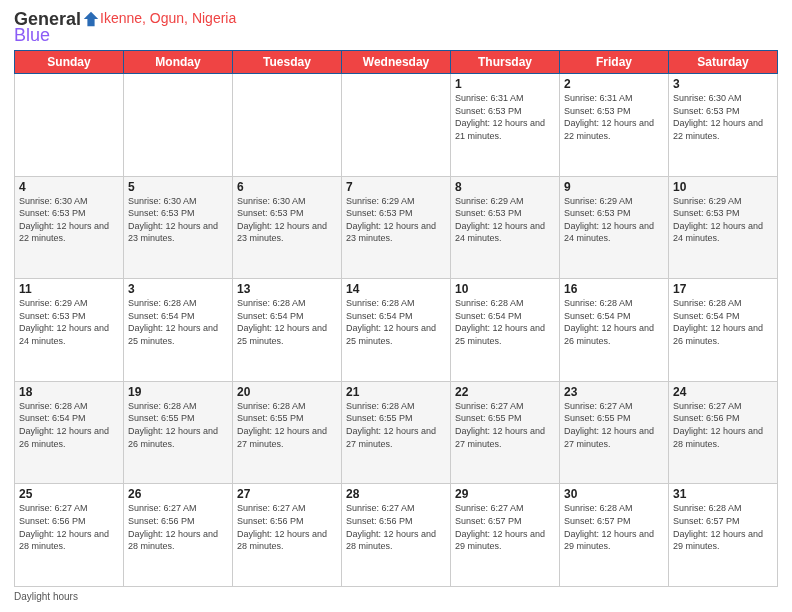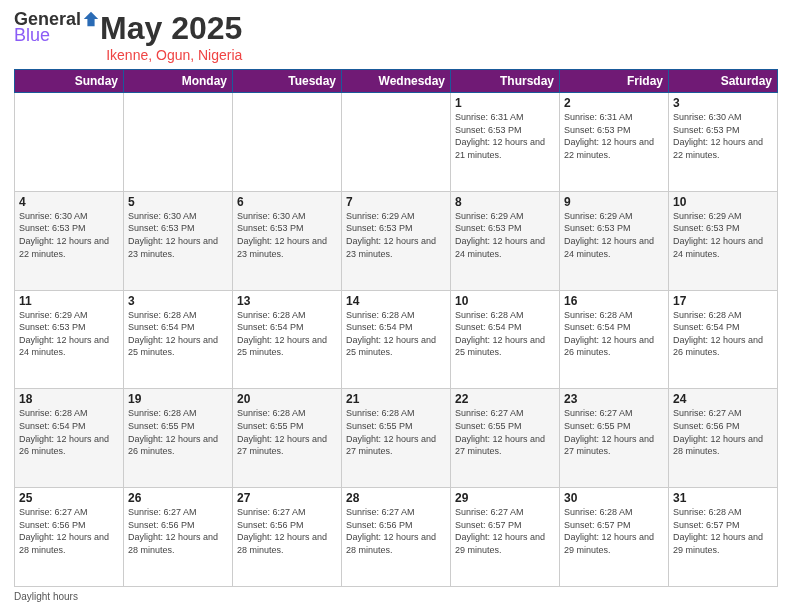--- a/index.html
+++ b/index.html
@@ -51,25 +51,25 @@
       color: #ef4444;
     }
     .calendar {
       flex: 1;
       border: 1px solid #ccc;
       border-collapse: collapse;
       width: 100%;
       table-layout: fixed;
     }
     .calendar th {
-      background-color: #701a75;
+      background-color: #ef4444;
       color: #fff;
       font-size: 12px;
       font-weight: bold;
-      text-align: right;
+      text-align: center;
       padding: 4px 5px;
       border: 1px solid #1a5a9a;
     }
     .calendar td {
       border: 1px solid #ccc;
       vertical-align: top;
       padding: 3px 4px;
       font-size: 9.5px;
       color: #333;
       background: #fff;
@@ -110,21 +110,20 @@
         <span style="display:flex; align-items:center; gap:1px;">
           <span class="logo-text-general">General</span>
           <svg width="18" height="18" viewBox="0 0 20 20">
             <polygon points="10,2 18,10 14,10 14,18 6,18 6,10 2,10" fill="#2a6bb5"></polygon>
           </svg>
         </span>
         <span class="logo-text-blue" style="margin-top:-2px;">Blue</span>
       </div>
     </div>
     <div class="title-area">
-      <div class="title-month">May 2025</div>
       <div class="title-location">Ikenne, Ogun, Nigeria</div>
     </div>
   </div>
 
   <table class="calendar">
     <thead>
       <tr>
       <th>Sunday</th>
           <th>Monday</th>
           <th>Tuesday</th>

